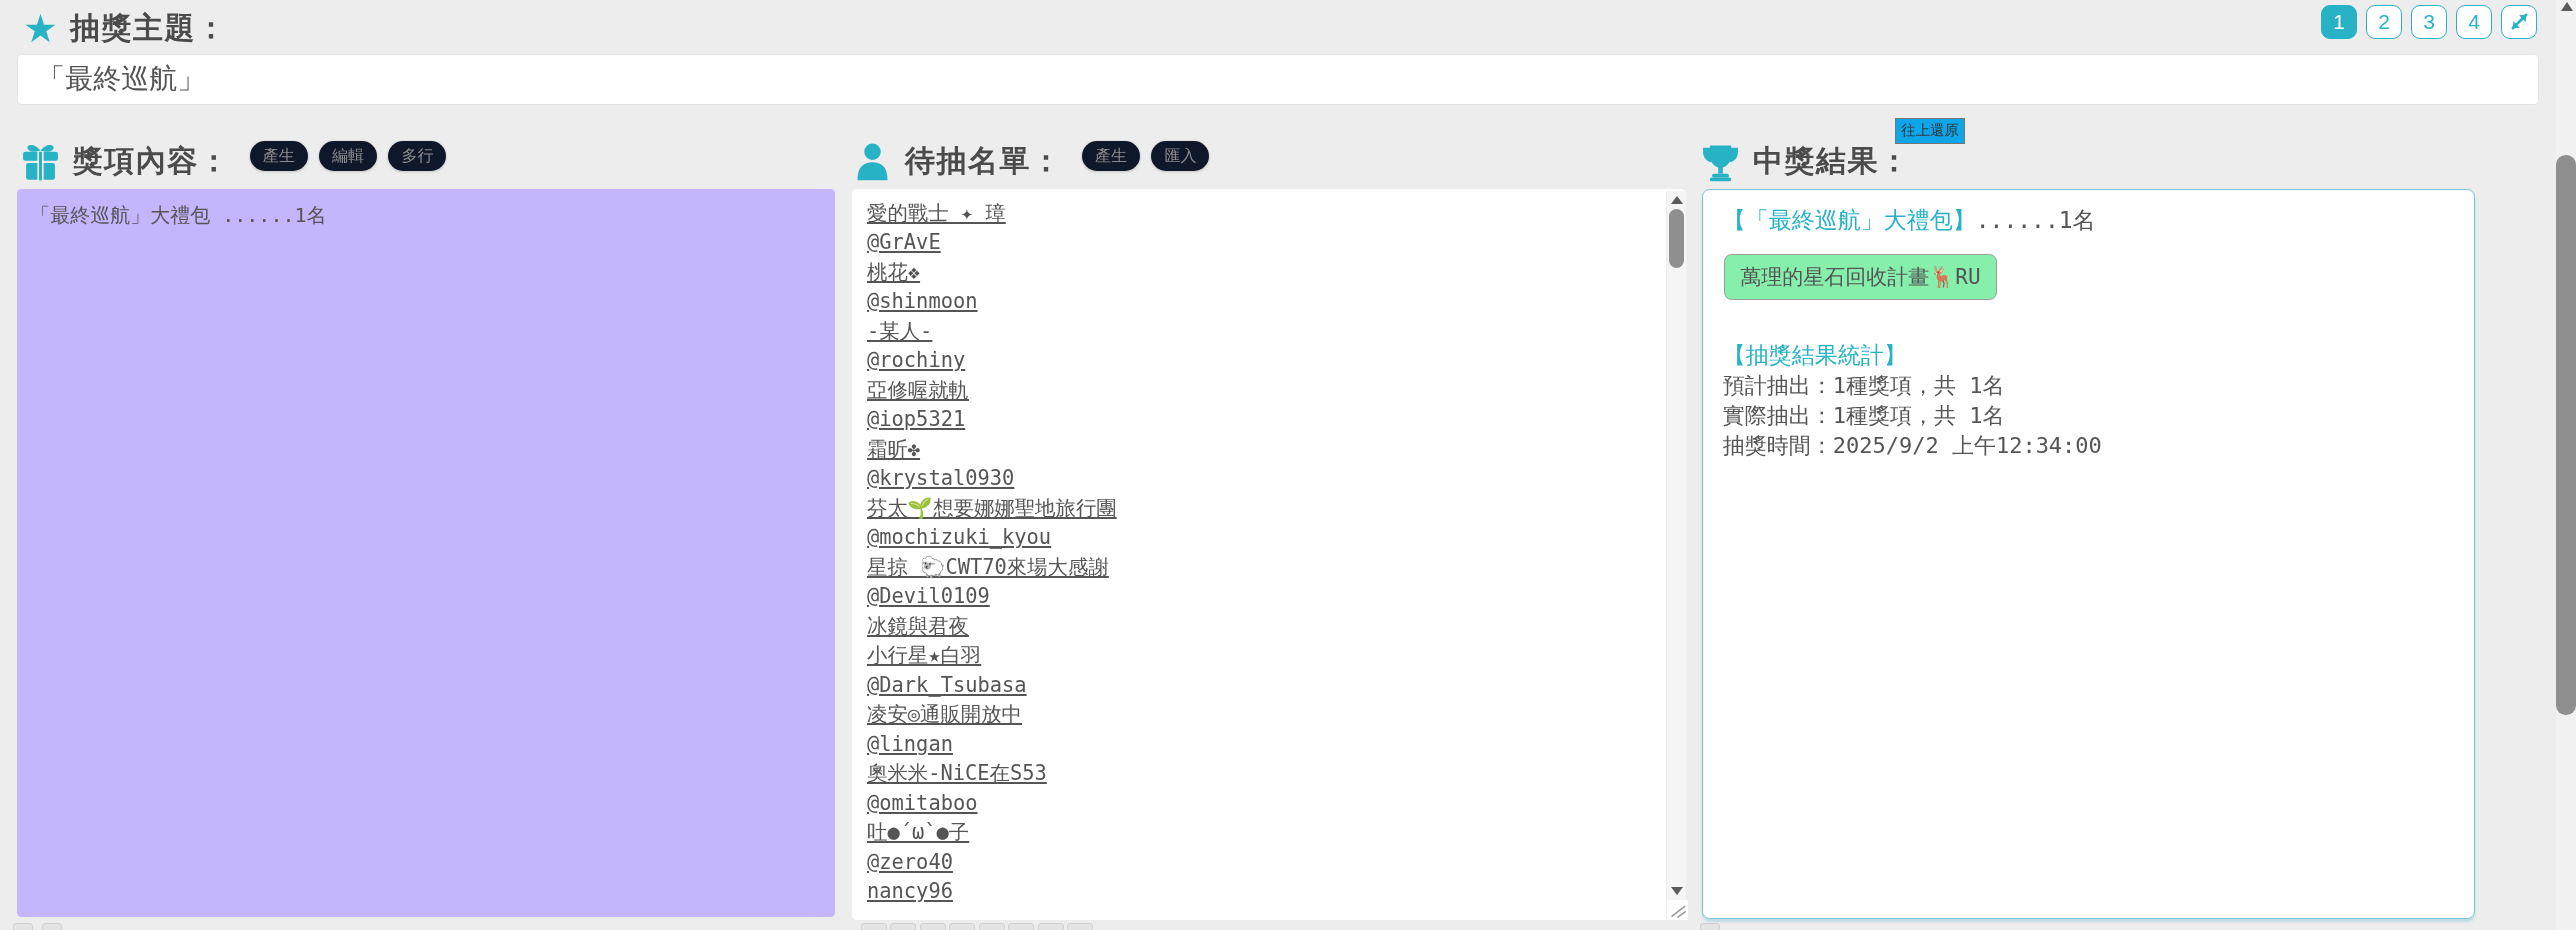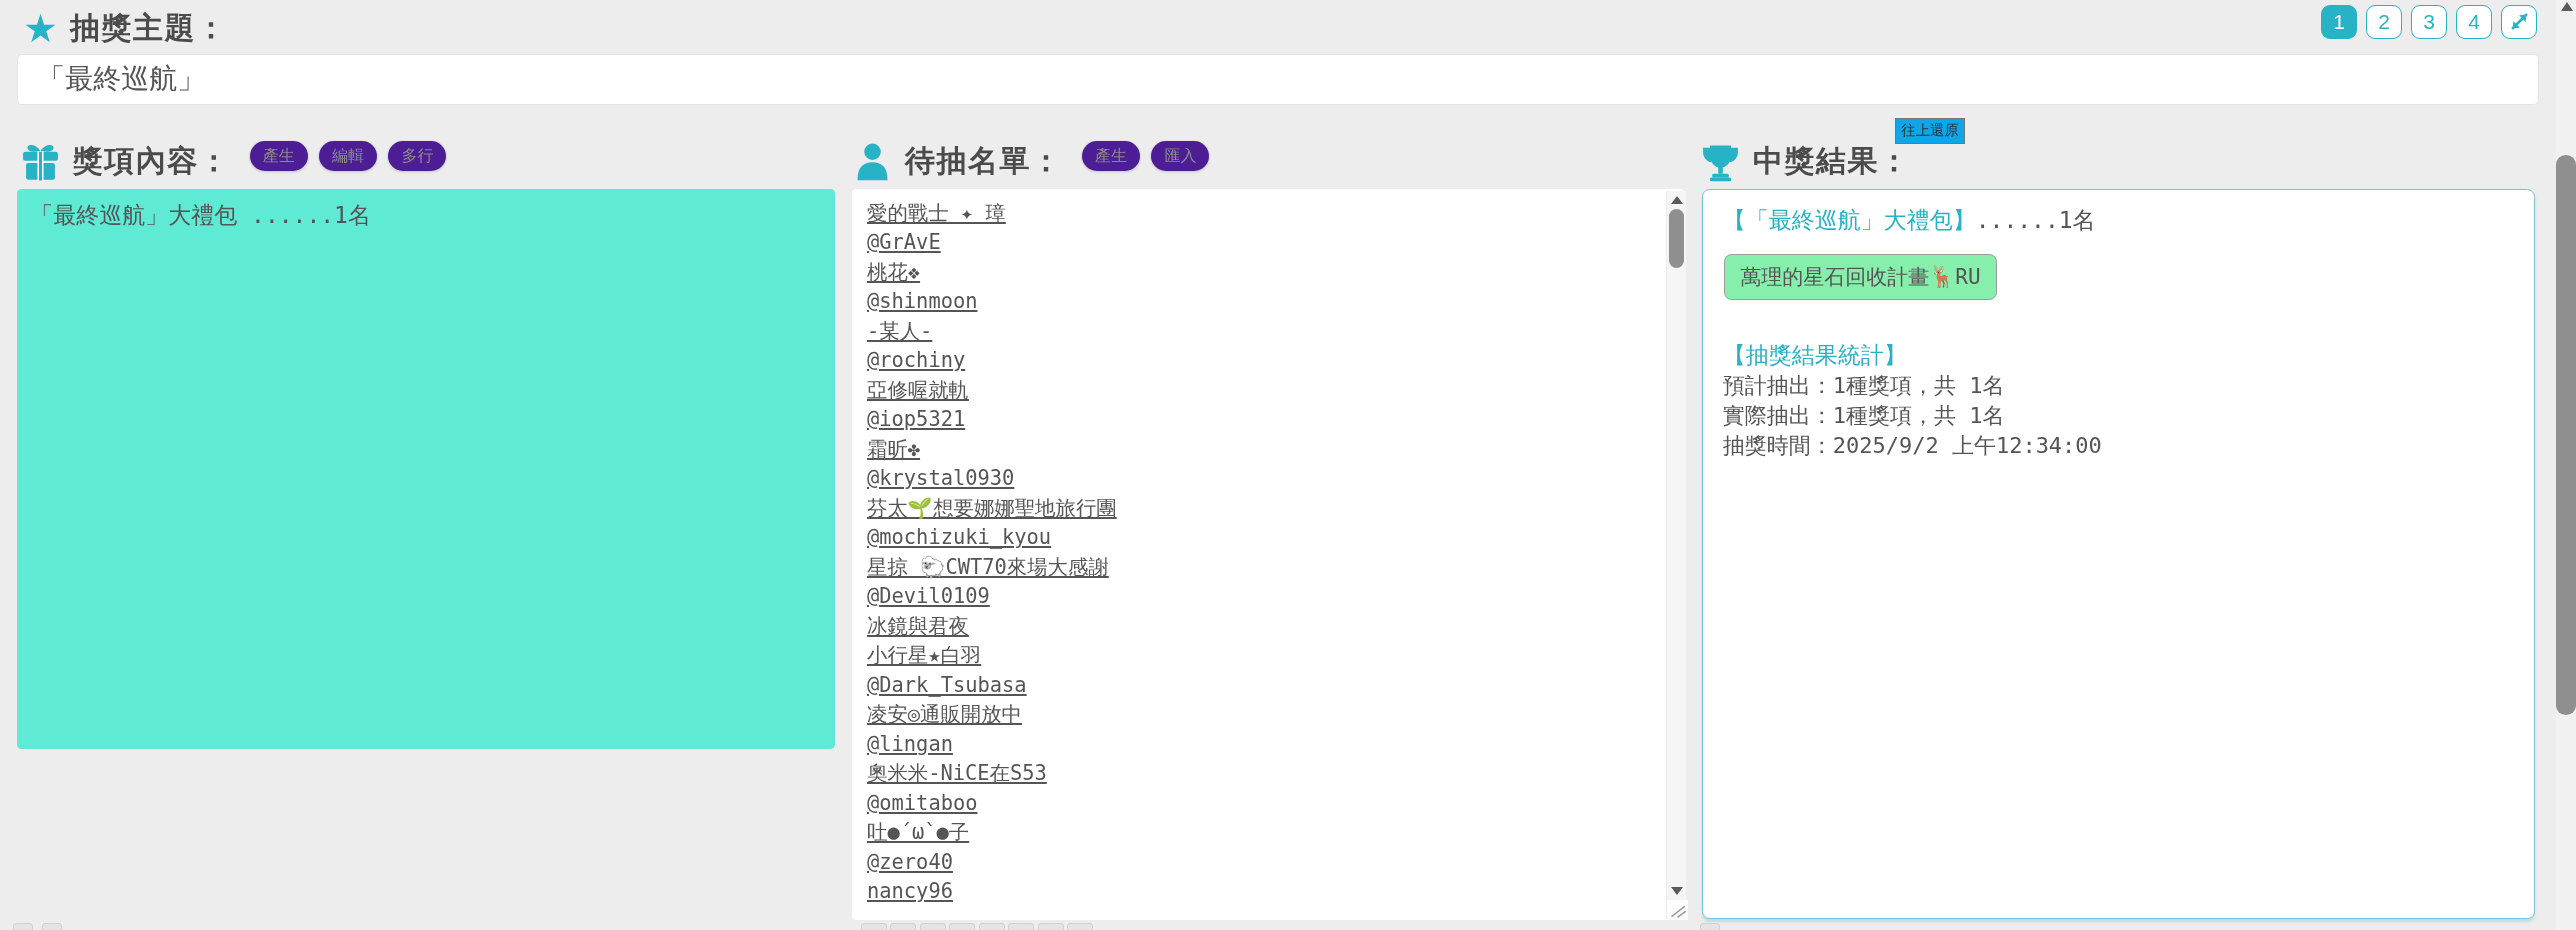--- a/index.html
+++ b/index.html
@@ -32,30 +32,30 @@
     background: #ffffff; border: 0.8px solid #e3e3e3; border-radius: 4.5px;
     font-size: 28px; color: #555; line-height: 48px; padding-left: 19.7px;
   }
 
   
   .col-header { position: absolute; top: 141px; height: 45px; display: flex; align-items: flex-start; gap: 12px; }
   .col-header .icon { width: 41px; height: 41px; display: flex; align-items: center; justify-content: center; }
   .col-title { font-size: 30px; font-weight: bold; color: #4b4b4b; letter-spacing: 1.5px; }
   .pills { display: flex; gap: 11.3px; margin-left: 7.6px; }
   .pill {
-    height: 29.5px; padding: 0 13px; border-radius: 15px; background: #4c1d95;
+    height: 29.5px; padding: 0 13px; border-radius: 15px; background: #0f172a;
     color: #8b8b8b; font-size: 16px; line-height: 29.5px;
     box-shadow: 0 0.8px 3px rgba(0,0,0,0.2); cursor: pointer; white-space: nowrap;
   }
 
   
   .prize-box {
-    position: absolute; left: 16.6px; top: 189px; width: 818px; height: 560px;
-    background: #5eead4; border-radius: 4.5px; padding: 10.6px 13.6px;
-    font-size: 23px; color: #555; line-height: 30px; overflow: hidden;
+    position: absolute; left: 16.6px; top: 189px; width: 818px; height: 728px;
+    background: #c4b5fd; border-radius: 4.5px; padding: 10.6px 13.6px;
+    font-size: 20px; color: #555; line-height: 30px; overflow: hidden;
   }
   .list-box {
     position: absolute; left: 852px; top: 189px; width: 833px; height: 731px;
     background: #ffffff; border-radius: 4.5px; padding: 9.8px 30px 0 15px;
     font-size: 20.4px; color: #555; overflow: hidden;
   }
   .list-box .name-line { line-height: 29.5px; white-space: pre; text-decoration: underline; }
 
   
   .mid-scrollbar {
@@ -68,21 +68,21 @@
   .mid-thumb { position: absolute; left: 2.3px; top: 18px; width: 15px; height: 59px; background: #8f8f8f; border-radius: 7.6px; }
   .resize-grip { position: absolute; left: 1667px; top: 900px; width: 21px; height: 19.7px; background:#fdfdfd; }
 
   
   .restore-tag {
     position: absolute; left: 1895px; top: 118px; padding: 2.3px 5.3px;
     background: #0ea5e9; border: 0.8px solid #767676; color: #333;
     font-size: 14.4px; white-space: nowrap;
   }
   .result-panel {
-    position: absolute; left: 1702px; top: 189px; width: 833px; height: 730px;
+    position: absolute; left: 1702px; top: 189px; width: 773px; height: 730px;
     background: #ffffff; border: 1.5px solid #6fc8d6; border-radius: 7.6px;
     box-shadow: 0 3px 2.3px rgba(110, 190, 205, 0.35);
     padding: 13.6px 19.7px; color: #555; overflow: hidden;
   }
   .prize-line { font-size: 23px; line-height: 32px; }
   .teal-text { color: #28b2c6; }
   .winner-chip {
     display: inline-block; margin-top: 18px; margin-left: 1.5px;
     border: 1.5px solid #9c9c9c; border-radius: 7.6px; background: #86efac;
     padding: 8.3px 15px; font-size: 21px; color: #555; cursor: pointer;

